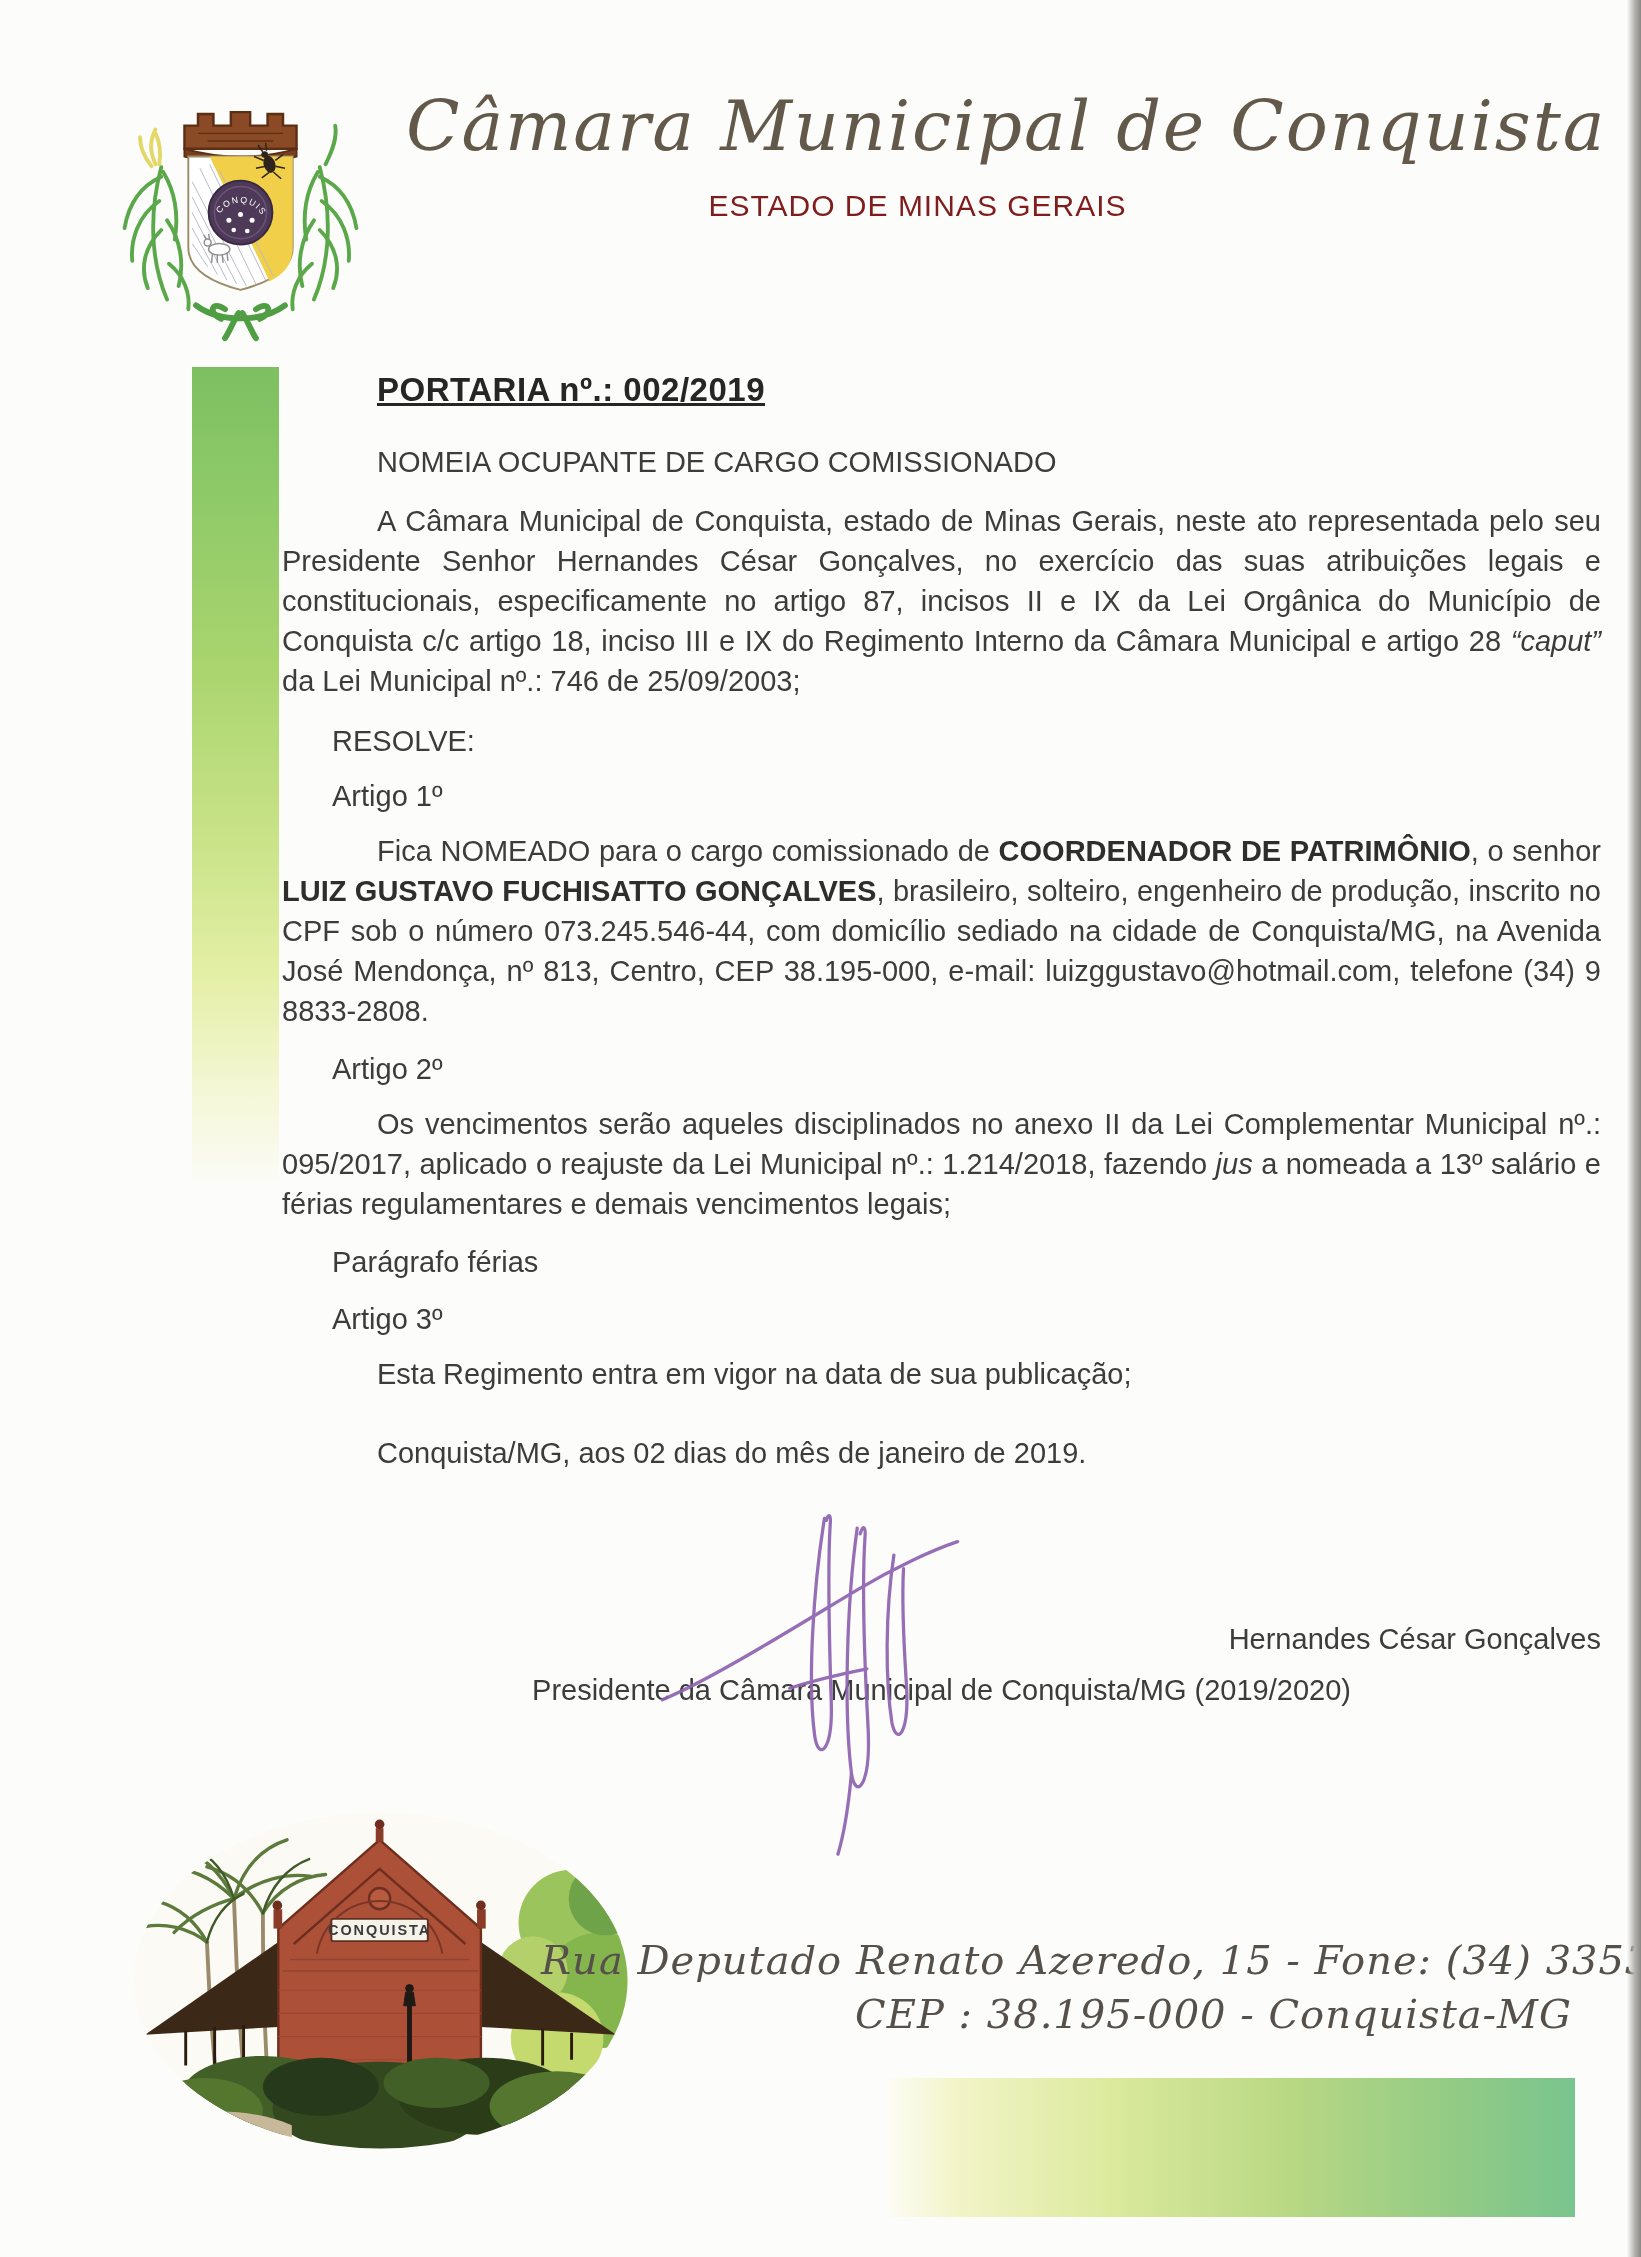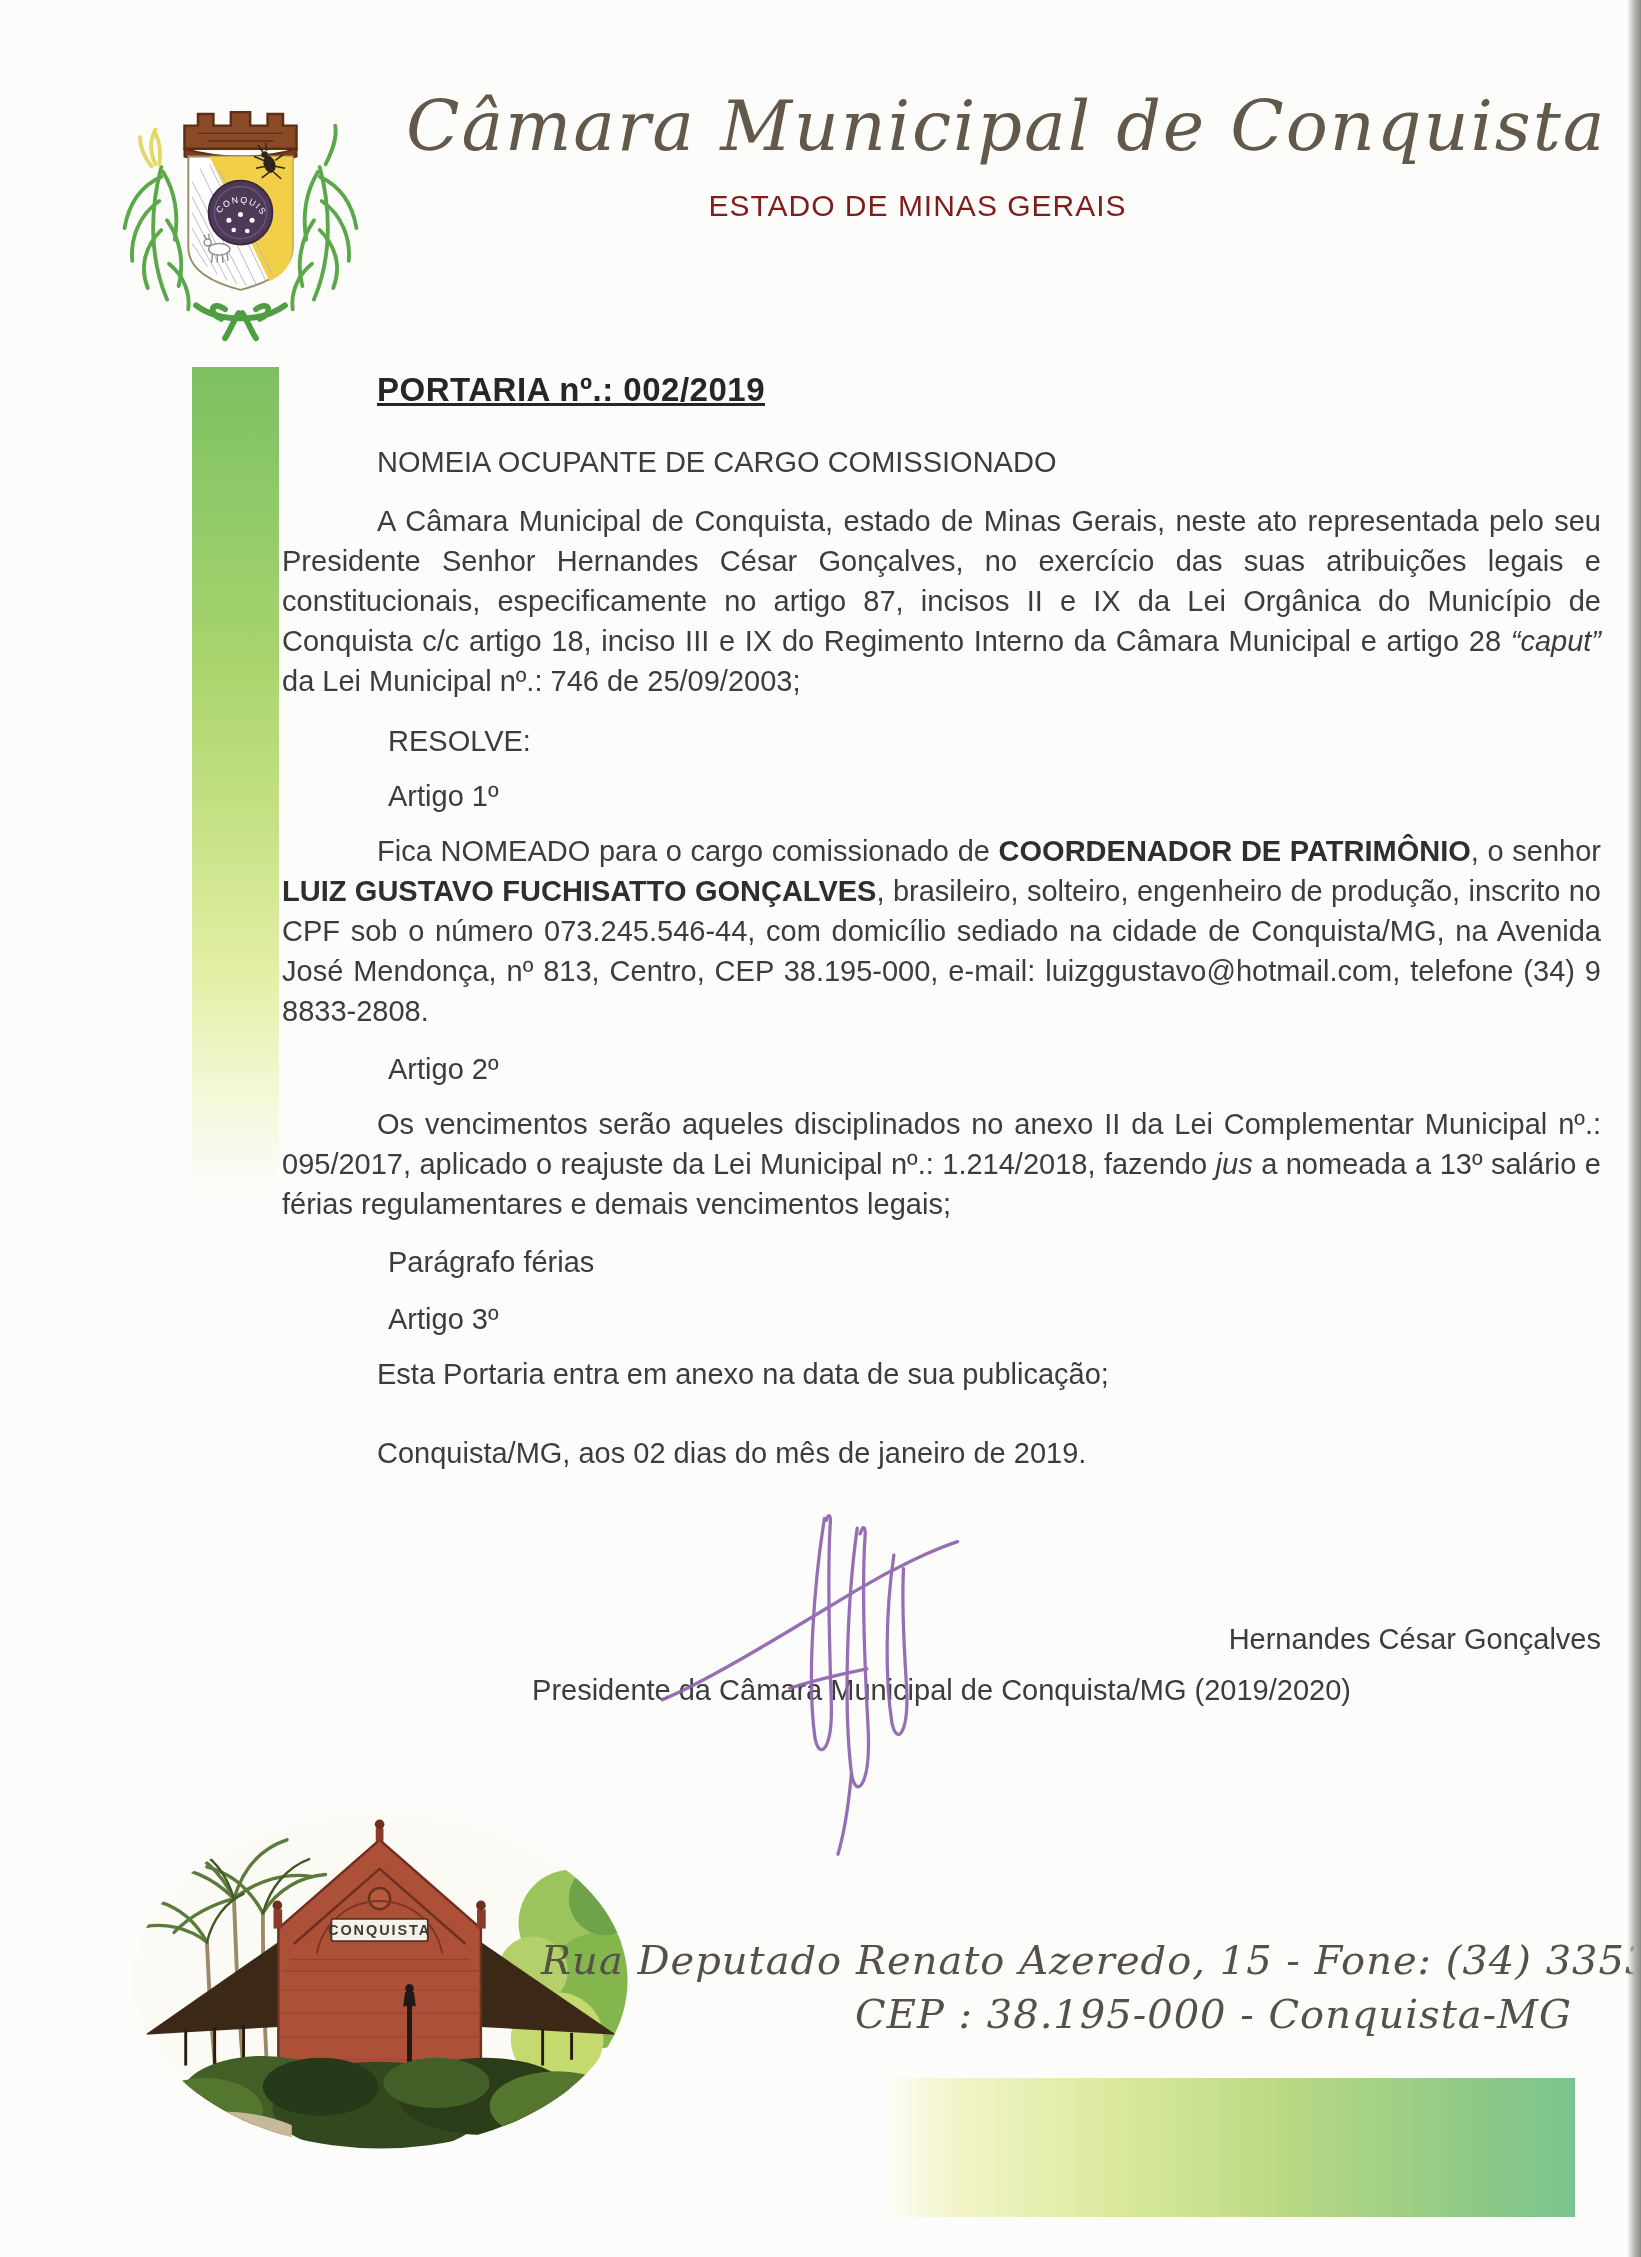--- a/index.html
+++ b/index.html
@@ -31,21 +31,21 @@
     font-size:29px;line-height:40px;text-align:justify;
   }
   .doc .h-heading{
     font-size:33px;line-height:42px;font-weight:bold;color:#262626;
     text-decoration:underline;margin:0 0 31px 95px;letter-spacing:0.5px;
   }
   .doc .subject{margin:0 0 19.3px 95px;}
   .doc p{margin:0;text-indent:95px;}
   .doc .gap20{margin-top:19.3px;} .doc .gap16{margin-top:15.4px;}
   .doc .gap18{margin-top:17.4px;} .doc .gap40{margin-top:39px;}
-  .doc .label{margin-left:106px;text-indent:0;}
+  .doc .label{margin-left:50px;text-indent:0;}
   .doc b{color:#2e2e2e;}
   .doc .it{font-style:italic;}
   .closing-name{
     position:absolute;left:282px;top:1619px;width:1319px;
     text-align:right;font-size:29px;line-height:40px;
   }
   .closing-title{
     position:absolute;left:282px;top:1670px;width:1319px;
     text-align:center;font-size:29px;line-height:40px;
   }
@@ -189,21 +189,21 @@
 
     <div class="label gap16">Artigo 1º</div>
     <p class="gap16"><span>Fica NOMEADO para o cargo comissionado de </span><b>COORDENADOR DE PATRIMÔNIO</b><span>, o senhor </span><b>LUIZ GUSTAVO FUCHISATTO GONÇALVES</b><span>, brasileiro, solteiro, engenheiro de produção, inscrito no CPF sob o número 073.245.546-44, com domicílio sediado na cidade de Conquista/MG, na Avenida José Mendonça, nº 813, Centro, CEP 38.195-000, e-mail: luizggustavo@hotmail.com, telefone (34) 9 8833-2808.</span></p>
 
     <div class="label gap18">Artigo 2º</div>
     <p class="gap16"><span>Os vencimentos serão aqueles disciplinados no anexo II da Lei Complementar Municipal nº.: 095/2017, aplicado o reajuste da Lei Municipal nº.: 1.214/2018, fazendo </span><span class="it">jus</span><span> a nomeada a 13º salário e férias regulamentares e demais vencimentos legais;</span></p>
 
     <div class="label gap18">Parágrafo férias</div>
 
     <div class="label gap18">Artigo 3º</div>
-    <p class="gap16">Esta Portaria entra em anexo na data de sua publicação;</p>
+    <p class="gap16">Esta Regimento entra em vigor na data de sua publicação;</p>
 
     <p class="gap40">Conquista/MG, aos 02 dias do mês de janeiro de 2019.</p>
   </div>
 
   <div class="closing-name">Hernandes César Gonçalves</div>
   <div class="closing-title">Presidente da Câmara Municipal de Conquista/MG (2019/2020)</div>
 
   <svg class="signature" viewBox="0 0 340 385">
     <g stroke="#8e63b0" stroke-width="3.4" fill="none" stroke-linecap="round" opacity="0.92">
       <path d="M18,212 C70,190 150,140 220,98 C260,74 300,56 324,48"></path>

